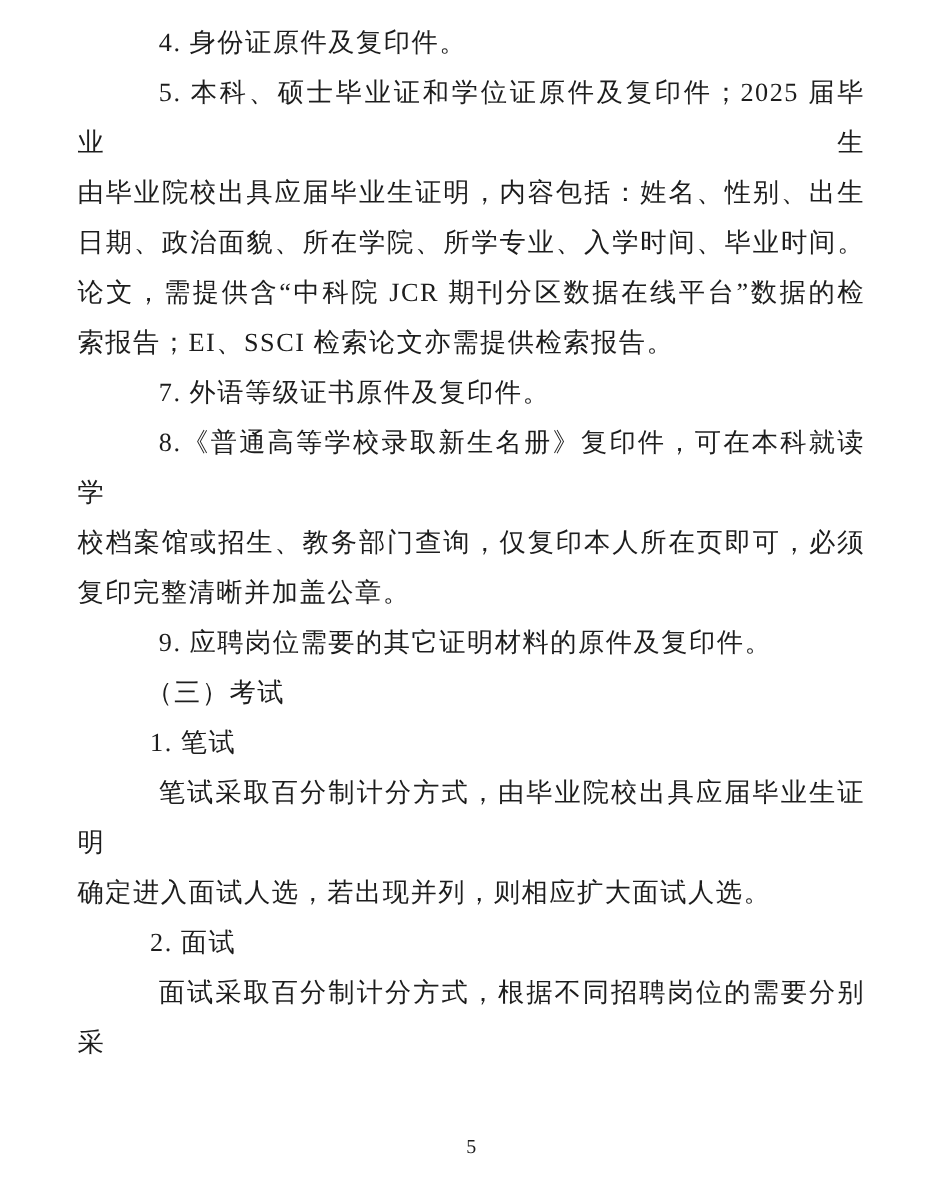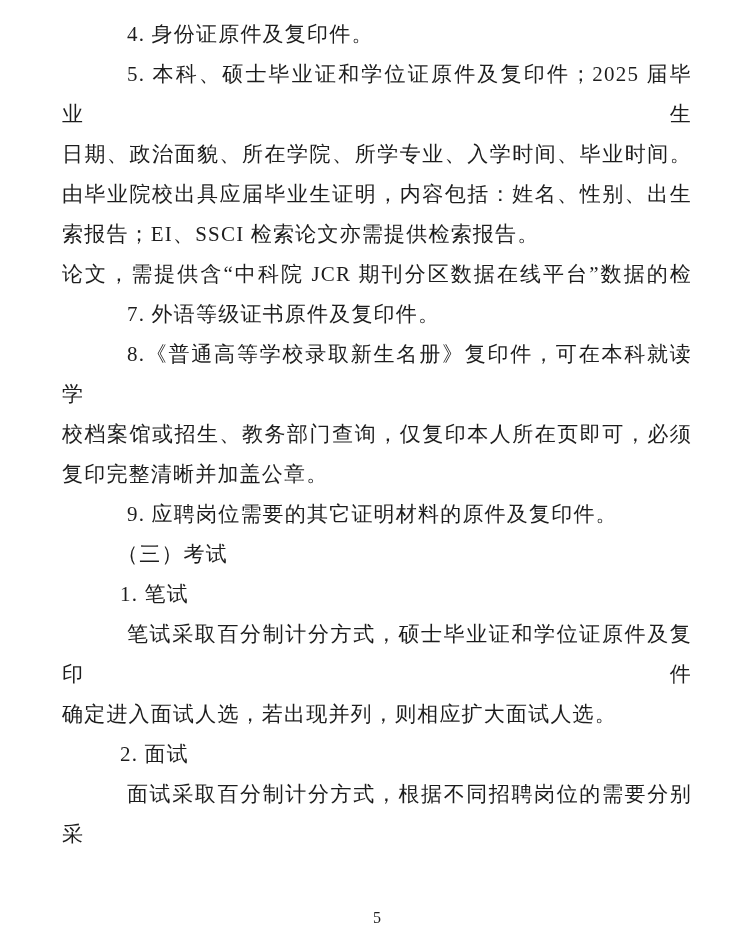--- a/index.html
+++ b/index.html
@@ -54,30 +54,30 @@
   }
 </style>
 </head>
 <body>
 
 <div class="page">
   <div class="textblock">
 
   <div class="line i-num">4. 身份证原件及复印件。</div>
       <div class="line i-num j">5. 本科、硕士毕业证和学位证原件及复印件；2025 届毕业生</div>
+      <div class="line i-none j">由毕业院校出具应届毕业生证明，内容包括：姓名、性别、出生</div>
       <div class="line i-none j">日期、政治面貌、所在学院、所学专业、入学时间、毕业时间。</div>
-      <div class="line i-none j">由毕业院校出具应届毕业生证明，内容包括：姓名、性别、出生</div>
+      <div class="line i-none j">论文，需提供含“中科院 JCR 期刊分区数据在线平台”数据的检</div>
       <div class="line i-none">索报告；EI、SSCI 检索论文亦需提供检索报告。</div>
-      <div class="line i-none j">论文，需提供含“中科院 JCR 期刊分区数据在线平台”数据的检</div>
       <div class="line i-num">7. 外语等级证书原件及复印件。</div>
       <div class="line i-num j">8.《普通高等学校录取新生名册》复印件，可在本科就读学</div>
       <div class="line i-none j">校档案馆或招生、教务部门查询，仅复印本人所在页即可，必须</div>
       <div class="line i-none">复印完整清晰并加盖公章。</div>
       <div class="line i-num">9. 应聘岗位需要的其它证明材料的原件及复印件。</div>
       <div class="line i-heading">（三）考试</div>
       <div class="line i-sub">1. 笔试</div>
-      <div class="line i-num j">笔试采取百分制计分方式，硕士毕业证和学位证原件及复印件</div>
+      <div class="line i-num j">笔试采取百分制计分方式，由毕业院校出具应届毕业生证明</div>
       <div class="line i-none">确定进入面试人选，若出现并列，则相应扩大面试人选。</div>
       <div class="line i-sub">2. 面试</div>
       <div class="line i-num j">面试采取百分制计分方式，根据不同招聘岗位的需要分别采</div>
     </div>
   <div class="pageno">5</div>
 </div>
 
 </body></html>

